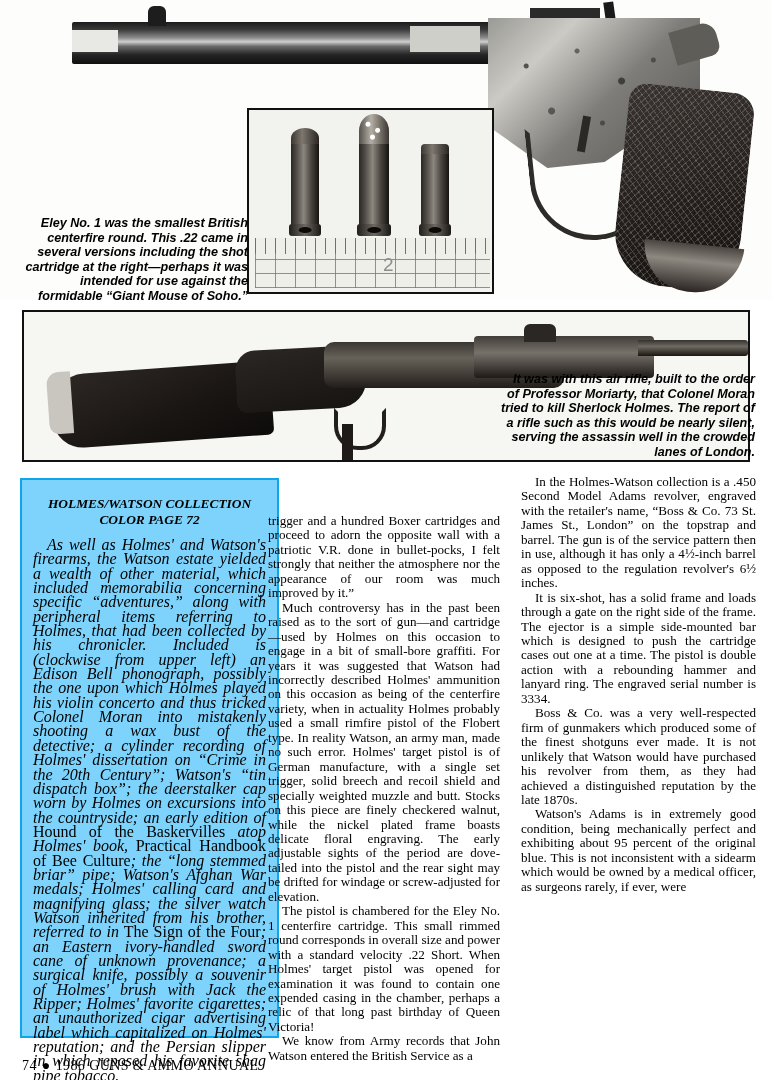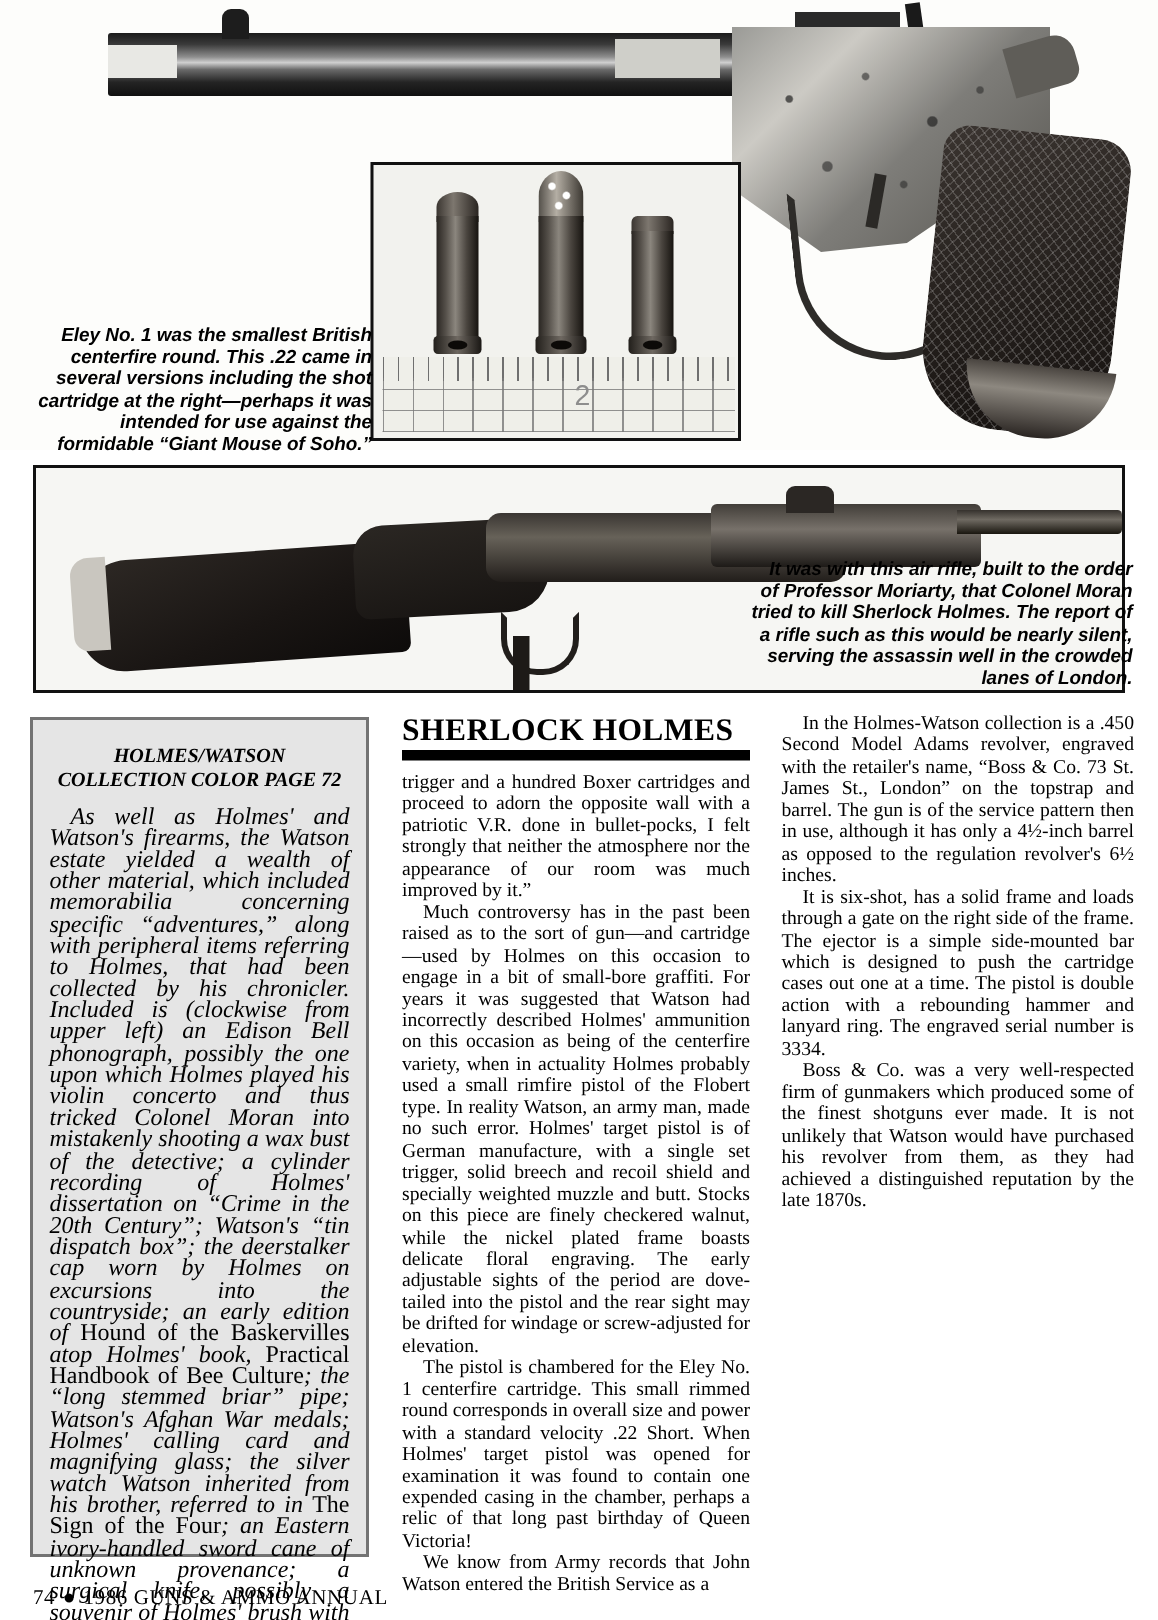--- a/index.html
+++ b/index.html
@@ -325,23 +325,23 @@
   .body-area {
     position: absolute;
     left: 0; top: 470px;
     width: 772px; height: 610px;
   }
 
   
   .sidebar-box {
     position: absolute;
     left: 20px; top: 8px;
-    width: 226px; height: 560px;
-    border: 2px solid #737373;
-    background: #e5e5e5;
+    width: 259px; height: 560px;
+    border: 2px solid #0ea5e9;
+    background: #7dd3fc;
     box-sizing: border-box;
     padding: 10px 11px 8px 11px;
   }
   .sidebar-title {
     font-family: "Liberation Serif", serif;
     font-style: italic;
     font-weight: bold;
     font-size: 13.4px;
     line-height: 16px;
     text-align: center;
@@ -469,34 +469,31 @@
 
 <div class="caption" id="caption-rifle">It was with this air rifle, built to the order of Professor Moriarty, that Colonel Moran tried to kill Sherlock Holmes. The report of a rifle such as this would be nearly silent, serving the assassin well in the crowded lanes of London.</div>
 
 <div class="body-area">
 
   <div class="sidebar-box">
     <div class="sidebar-title">HOLMES/WATSON COLLECTION COLOR PAGE 72</div>
     <div class="sidebar-body"><span>As well as Holmes' and Watson's firearms, the Watson estate yielded a wealth of other material, which included memorabilia concerning specific “adventures,” along with peripheral items referring to Holmes, that had been collected by his chronicler. Included is (clockwise from upper left) an Edison Bell phonograph, possibly the one upon which Holmes played his violin concerto and thus tricked Colonel Moran into mistakenly shooting a wax bust of the detective; a cylinder recording of Holmes' dissertation on “Crime in the 20th Century”; Watson's “tin dispatch box”; the deerstalker cap worn by Holmes on excursions into the countryside; an early edition of </span><span class="upright">Hound of the Baskervilles</span><span> atop Holmes' book, </span><span class="upright">Practical Handbook of Bee Culture</span><span>; the “long stemmed briar” pipe; Watson's Afghan War medals; Holmes' calling card and magnifying glass; the silver watch Watson inherited from his brother, referred to in </span><span class="upright">The Sign of the Four</span><span>; an Eastern ivory-handled sword cane of unknown provenance; a surgical knife, possibly a souvenir of Holmes' brush with Jack the Ripper; Holmes' favorite cigarettes; an unauthorized cigar advertising label which capitalized on Holmes' reputation; and the Persian slipper in which reposed his favorite shag pipe tobacco.</span></div>
   </div>
 
-  <div class="headline">
-    <div class="headline-text">SHERLOCK HOLMES</div>
-    <div class="headline-rule"></div>
-  </div>
 
   <div class="col" id="col-middle">
     <p class="first">trigger and a hundred Boxer cartridges and proceed to adorn the opposite wall with a patriotic V.R. done in bullet-pocks, I felt strongly that neither the atmosphere nor the appearance of our room was much improved by it.”</p>
     <p>Much controversy has in the past been raised as to the sort of gun—and cartridge—used by Holmes on this occasion to engage in a bit of small-bore graffiti. For years it was suggested that Watson had incorrectly described Holmes' ammunition on this occasion as being of the centerfire variety, when in actuality Holmes probably used a small rimfire pistol of the Flobert type. In reality Watson, an army man, made no such error. Holmes' target pistol is of German manufacture, with a single set trigger, solid breech and recoil shield and specially weighted muzzle and butt. Stocks on this piece are finely checkered walnut, while the nickel plated frame boasts delicate floral engraving. The early adjustable sights of the period are dove-tailed into the pistol and the rear sight may be drifted for windage or screw-adjusted for elevation.</p>
     <p>The pistol is chambered for the Eley No. 1 centerfire cartridge. This small rimmed round corresponds in overall size and power with a standard velocity .22 Short. When Holmes' target pistol was opened for examination it was found to contain one expended casing in the chamber, perhaps a relic of that long past birthday of Queen Victoria!</p>
     <p>We know from Army records that John Watson entered the British Service as a</p>
   </div>
 
   <div class="col" id="col-right">
     <p>In the Holmes-Watson collection is a .450 Second Model Adams revolver, engraved with the retailer's name, “Boss &amp; Co. 73 St. James St., London” on the topstrap and barrel. The gun is of the service pattern then in use, although it has only a 4½-inch barrel as opposed to the regulation revolver's 6½ inches.</p>
     <p>It is six-shot, has a solid frame and loads through a gate on the right side of the frame. The ejector is a simple side-mounted bar which is designed to push the cartridge cases out one at a time. The pistol is double action with a rebounding hammer and lanyard ring. The engraved serial number is 3334.</p>
     <p>Boss &amp; Co. was a very well-respected firm of gunmakers which produced some of the finest shotguns ever made. It is not unlikely that Watson would have purchased his revolver from them, as they had achieved a distinguished reputation by the late 1870s.</p>
+    <p>Watson's Adams is in extremely good condition, being mechanically perfect and exhibiting about 95 percent of the original blue. This is not inconsistent with a sidearm which would be owned by a medical officer, as surgeons rarely, if ever, were</p>
   </div>
 </div>
 
 <div class="footer">
   <span>74</span><span class="dot">●</span><span>1986 GUNS &amp; AMMO ANNUAL</span>
 </div>
 
 </body></html>

